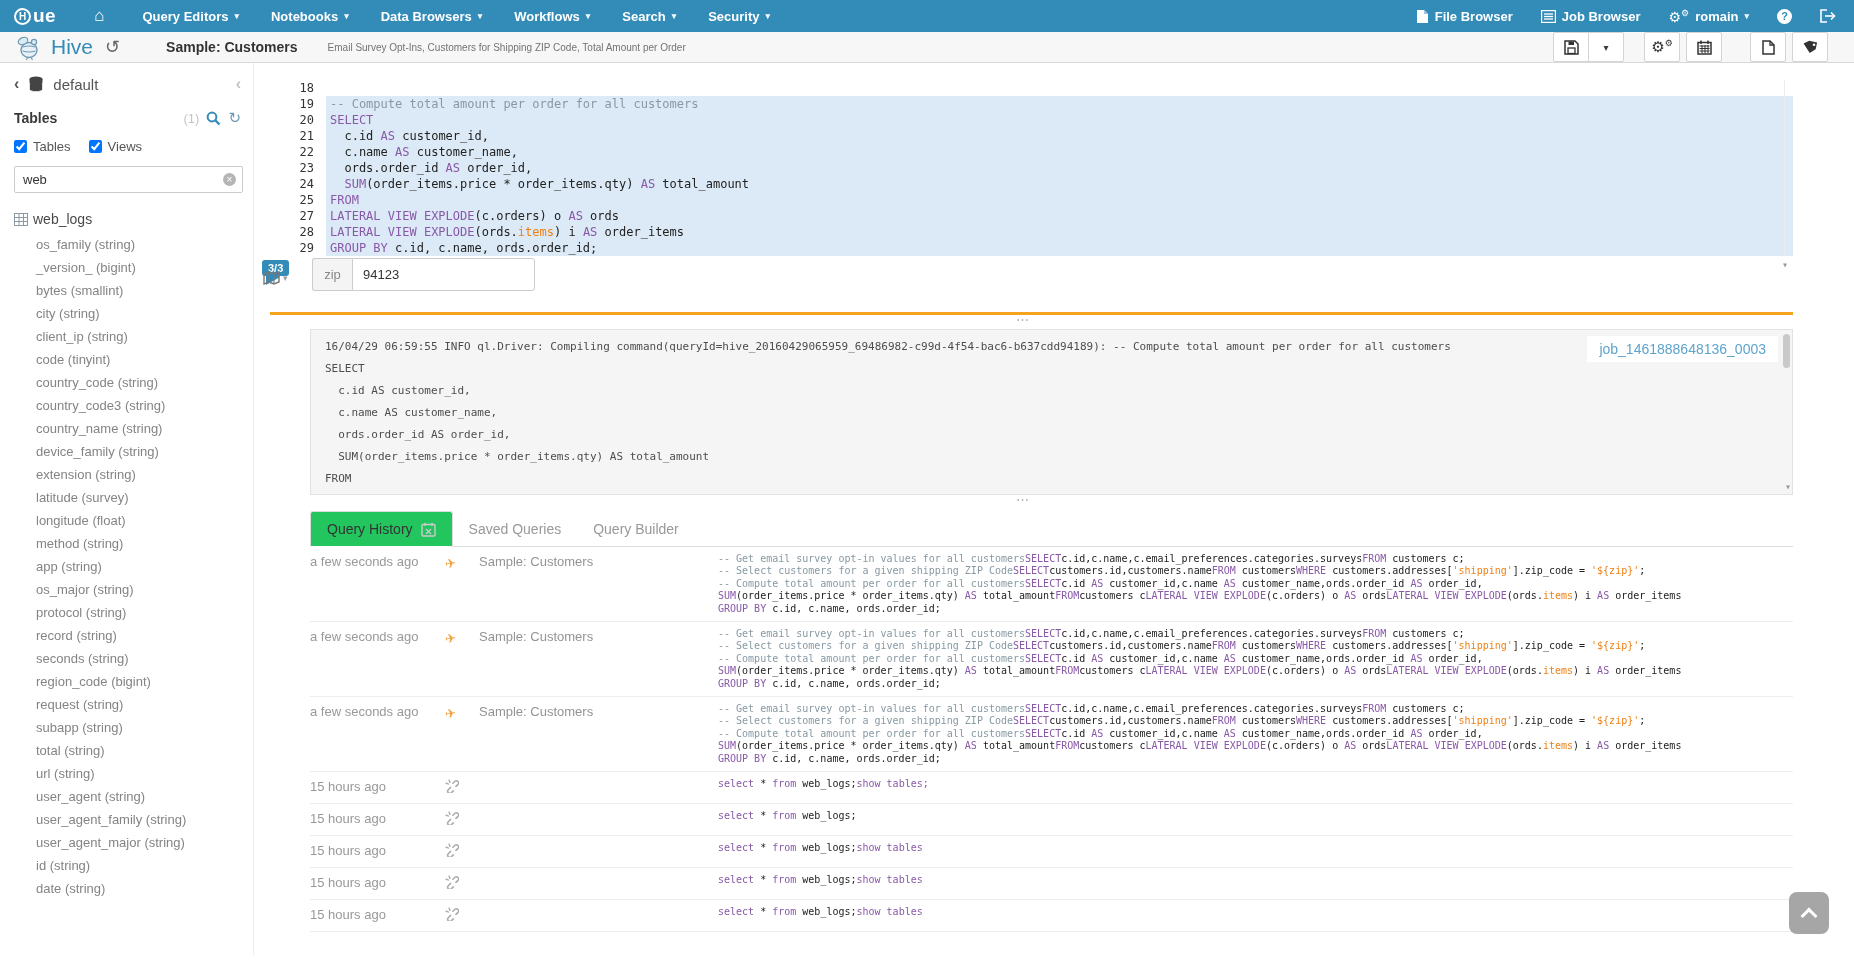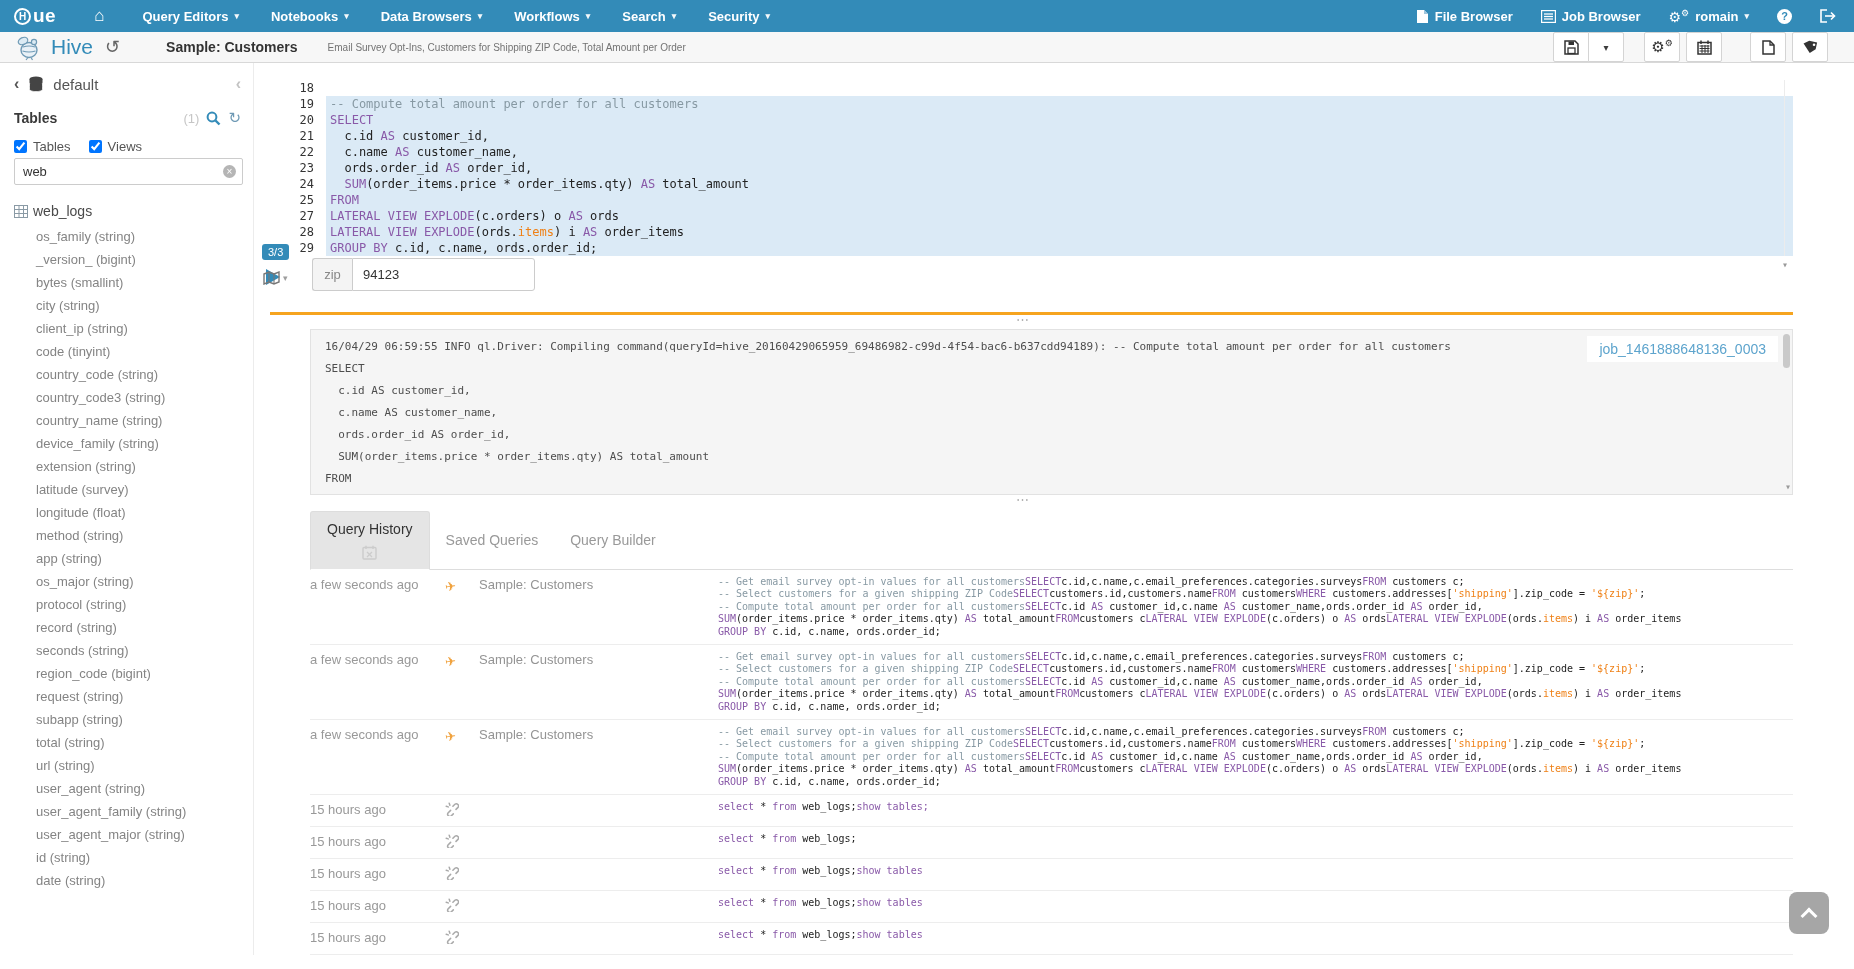--- a/index.html
+++ b/index.html
@@ -47,42 +47,42 @@
   .db-row { display:flex; align-items:center; gap:9px; color:#555; font-size:15px; }
   .chev { color:#555; font-size:16px; font-weight:bold; cursor:pointer; }
   .chev.light { color:#c3c3c3; margin-left:auto; margin-right:4px; }
   .tables-row { display:flex; align-items:center; margin-top:16px; }
   .tables-title { font-weight:bold; font-size:14px; color:#3a3a3a; }
   .tables-right { margin-left:auto; display:flex; align-items:center; gap:7px; margin-right:4px; }
   .count { color:#c6c6c6; font-size:13px; }
   .cb-row { display:flex; align-items:center; gap:18px; margin-top:12px; font-size:13px; color:#555; }
   .cb-row label { display:flex; align-items:center; gap:6px; cursor:pointer; }
   .cb-row input { width:13px; height:13px; }
-  .search-wrap { position:relative; margin-top:4px; margin-right:2px; }
+  .search-wrap { position:relative; margin-top:12px; margin-right:2px; }
   .search-wrap input { width:100%; height:27px; border:1px solid #ccc; border-radius:2px;
     padding:0 24px 0 8px; font-size:13px; color:#333; }
   .clear-x { position:absolute; right:7px; top:7px; width:13px; height:13px; background:#b5b5b5;
     border-radius:50%; color:#fff; font-size:10px; line-height:13px; text-align:center; cursor:pointer; }
   .table-row { display:flex; align-items:center; gap:5px; margin-top:18px; font-size:14px; color:#4a4a4a; cursor:pointer; }
   .col-list { list-style:none; margin-top:6px; }
   .col-list li { font-size:13px; color:#848484; line-height:23px; padding-left:22px;
     white-space:nowrap; cursor:pointer; }
 
   
   .editor { position:relative; font-family:"DejaVu Sans Mono", monospace; font-size:12px; }
   .code-line { display:flex; height:16px; line-height:16px; white-space:pre; }
   .gutter { width:72px; text-align:right; padding-right:12px; color:#333; flex:0 0 72px; }
   .code-text { flex:1; padding-left:4px; }
   .code-line.hl .code-text { background:#dbeaf6; }
   .tok-kw { color:#8959a8; } .tok-cm { color:#8799a3; } .tok-str { color:#ef8016; } .tok-id { color:#222; }
   .ed-sb { position:absolute; right:0; top:0; bottom:0; width:9px; border-left:1px solid #ececec; }
   .ed-sb .dn { position:absolute; bottom:-14px; left:-3px; color:#9a9a9a; font-size:10px; }
 
-  .stmt-badge { position:absolute; left:8px; top:181px; background:#338bb8; color:#fff;
-    font-size:11px; font-weight:normal; padding:2px 6px; border-radius:3px; cursor:pointer; }
+  .stmt-badge { position:absolute; left:8px; top:197px; background:#338bb8; color:#fff;
+    font-size:11px; font-weight:bold; padding:2px 6px; border-radius:3px; cursor:pointer; }
   .play-btn { position:absolute; left:12px; top:206px; width:0; height:0; cursor:pointer;
     border-left:14px solid #338bb8; border-top:8px solid transparent; border-bottom:8px solid transparent; }
   .controls-row { position:relative; height:50px; }
   .map-btn { position:absolute; left:9px; top:15px; display:flex; align-items:center; gap:3px;
     color:#777; cursor:pointer; }
   .map-btn .caret { color:#999; }
   .var-group { position:absolute; left:58px; top:2px; display:flex; height:33px; }
   .var-label { width:40px; background:#f4f4f4; border:1px solid #ccc; border-right:none;
     border-radius:3px 0 0 3px; color:#888; font-size:13px; display:flex; align-items:center; justify-content:center; }
   .var-value { width:183px; border:1px solid #ccc; border-radius:0 3px 3px 0; padding:0 10px;
@@ -100,21 +100,21 @@
     font-family:"Liberation Sans", sans-serif; font-size:14px; }
   .job-box a { color:#5da4cd; text-decoration:none; cursor:pointer; }
   .log-sb { position:absolute; right:2px; top:4px; width:7px; height:34px; background:#c9c9c9; border-radius:4px; }
   .log-dn { position:absolute; right:1px; bottom:2px; color:#9a9a9a; font-size:10px; }
 
   
   .history { margin-left:56px; margin-top:2px; }
   .tabs { display:flex; border-bottom:1px solid #ddd; }
   .tab { padding:9px 16px; font-size:14px; color:#999; cursor:pointer; display:flex; align-items:center; gap:8px; }
   .tab.active { color:#333; border:1px solid #ddd; border-bottom:1px solid #fff;
-    border-radius:3px 3px 0 0; margin-bottom:-1px; background:#e5e5e5;flex-direction:column; }
+    border-radius:3px 3px 0 0; margin-bottom:-1px; background:#22c55e; }
   .hist-table { width:100%; }
   .hist-row { display:flex; border-bottom:1px solid #ededed; padding:6px 0; }
   .hist-row:first-child { border-top:none; }
   .h-time { flex:0 0 135px; color:#999; font-size:13px; padding-top:1px; }
   .h-icon { flex:0 0 34px; padding-top:1px; }
   .h-icon .plane { color:#f0a13c; font-size:13px; display:inline-block; transform:rotate(-8deg); }
   .h-name { flex:0 0 239px; color:#949494; font-size:13px; padding-top:1px; cursor:pointer; }
   .h-sql { flex:1; font-family:"DejaVu Sans Mono", monospace; font-size:10px; line-height:12.4px;
     white-space:pre; overflow:hidden; cursor:pointer; }
 

